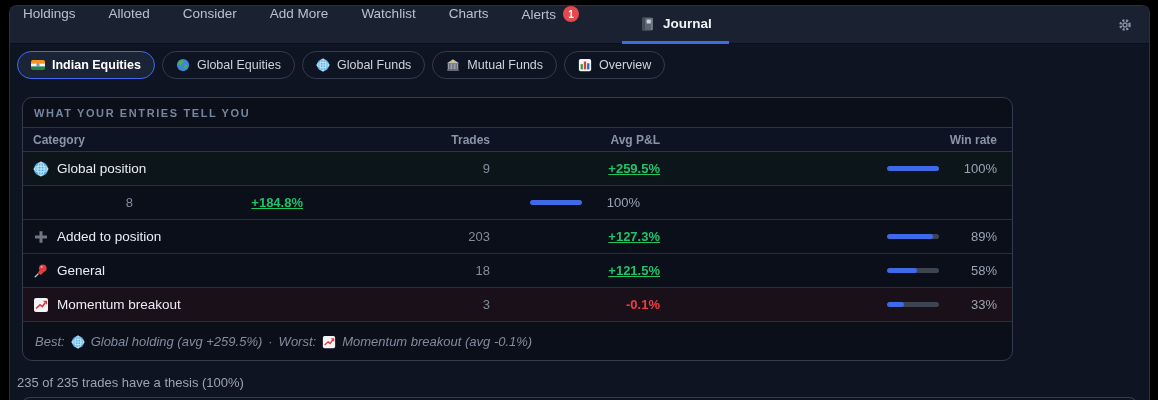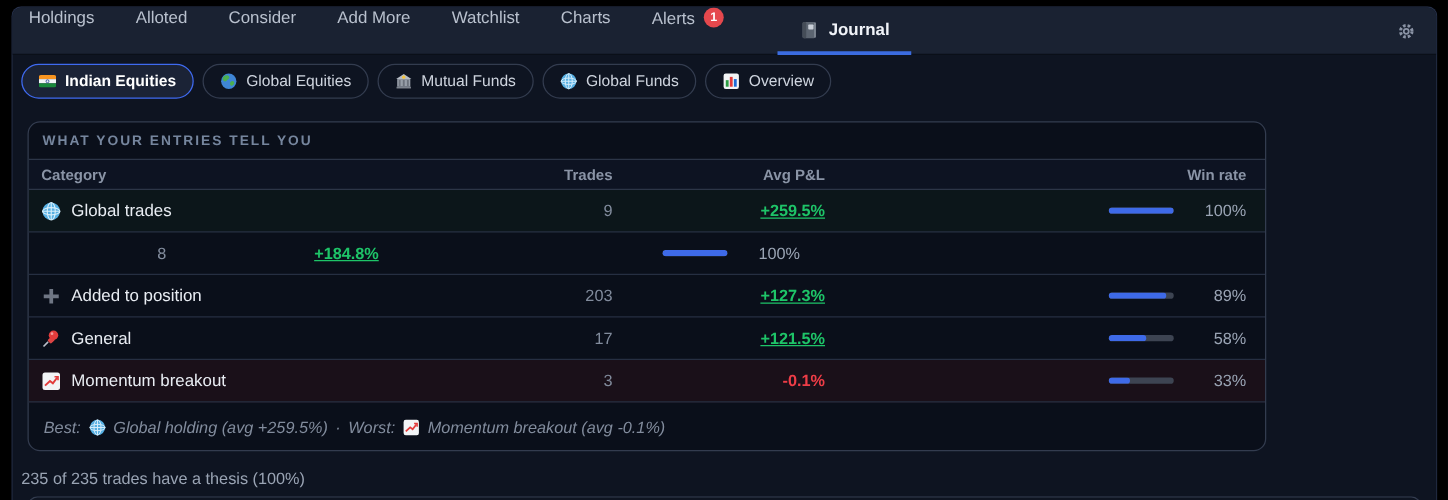--- a/index.html
+++ b/index.html
@@ -128,46 +128,46 @@
             <circle cx="8" cy="8" r="7" fill="#3f86d6"></circle>
             <path d="M4 3 C6 2 8 2.5 8.5 4 C9 5.5 7 6 6 7.5 C5 9 3 8 2.5 6.5 C2 5 3 4 4 3Z" fill="#4caf50"></path>
             <path d="M10.5 8 C12 7.5 13.5 8.5 13 10 C12.5 11.5 11 12.5 9.8 11.8 C8.6 11 9 8.5 10.5 8Z" fill="#4caf50"></path>
           </svg>
       </span>
       <span>Global Equities</span>
     </span>
     <span class="pill">
       <span class="ic ic-sm">
         <svg viewBox="0 0 16 16">
+            <circle cx="8" cy="8" r="7" fill="#57b0e3"></circle>
+            <g stroke="#d6eefb" stroke-width="0.9" fill="none">
+              <ellipse cx="8" cy="8" rx="3.2" ry="7"></ellipse>
+              <ellipse cx="8" cy="8" rx="7" ry="2.9"></ellipse>
+              <line x1="1" y1="8" x2="15" y2="8"></line>
+              <line x1="8" y1="1" x2="8" y2="15"></line>
+            </g>
+          </svg>
+      </span>
+      <span>Global Funds</span>
+    </span>
+    <span class="pill">
+      <span class="ic ic-sm">
+        <svg viewBox="0 0 16 16">
             <path d="M1 6 L8 1.3 L15 6 Z" fill="#b7bdc6"></path>
             <rect x="2" y="6" width="12" height="7" fill="#989fa9"></rect>
             <g fill="#6d737d">
               <rect x="3.4" y="6.8" width="1.7" height="5.6"></rect>
               <rect x="7.15" y="6.8" width="1.7" height="5.6"></rect>
               <rect x="10.9" y="6.8" width="1.7" height="5.6"></rect>
             </g>
             <rect x="1.4" y="13" width="13.2" height="1.6" fill="#7d838d"></rect>
             <circle cx="8" cy="4.3" r="1.5" fill="#f5c33b"></circle>
           </svg>
       </span>
       <span>Mutual Funds</span>
-    </span>
-    <span class="pill">
-      <span class="ic ic-sm">
-        <svg viewBox="0 0 16 16">
-            <circle cx="8" cy="8" r="7" fill="#57b0e3"></circle>
-            <g stroke="#d6eefb" stroke-width="0.9" fill="none">
-              <ellipse cx="8" cy="8" rx="3.2" ry="7"></ellipse>
-              <ellipse cx="8" cy="8" rx="7" ry="2.9"></ellipse>
-              <line x1="1" y1="8" x2="15" y2="8"></line>
-              <line x1="8" y1="1" x2="8" y2="15"></line>
-            </g>
-          </svg>
-      </span>
-      <span>Global Funds</span>
     </span>
     <span class="pill">
       <span class="ic ic-sm">
         <svg viewBox="0 0 16 16">
             <rect x="1" y="1" width="14" height="14" rx="2" fill="#f2f4f6"></rect>
             <rect x="3" y="7" width="2.6" height="6" fill="#2e9e44"></rect>
             <rect x="6.7" y="4" width="2.6" height="9" fill="#e23c3c"></rect>
             <rect x="10.4" y="6" width="2.6" height="7" fill="#1e6bd6"></rect>
           </svg>
       </span>
@@ -191,21 +191,21 @@
           <svg viewBox="0 0 16 16">
               <circle cx="8" cy="8" r="7" fill="#57b0e3"></circle>
               <g stroke="#d6eefb" stroke-width="0.9" fill="none">
                 <ellipse cx="8" cy="8" rx="3.2" ry="7"></ellipse>
                 <ellipse cx="8" cy="8" rx="7" ry="2.9"></ellipse>
                 <line x1="1" y1="8" x2="15" y2="8"></line>
                 <line x1="8" y1="1" x2="8" y2="15"></line>
               </g>
             </svg>
         </span>
-        <span>Global trades</span>
+        <span>Global position</span>
       </span>
       <span class="trades-cell">9</span>
       <span class="avg-cell pos">+259.5%</span>
       <span class="win-cell">
         <span class="bar">
             <span class="bar-fill" style="display: block; width: 100%;"></span>
           </span>
         <span class="win-label">100%</span>
       </span>
     </div>
@@ -245,21 +245,21 @@
         <span class="ic">
           <svg viewBox="0 0 16 16">
               <line x1="5.5" y1="10.5" x2="1.8" y2="14.2" stroke="#b9bec8" stroke-width="1.3"></line>
               <rect x="6" y="6.5" width="4" height="5" rx="1" transform="rotate(45 8 9)" fill="#d44"></rect>
               <circle cx="9.8" cy="5.2" r="3.8" fill="#e23c3c"></circle>
               <circle cx="8.6" cy="3.9" r="1.1" fill="#f19a9a"></circle>
             </svg>
         </span>
         <span>General</span>
       </span>
-      <span class="trades-cell">17</span>
+      <span class="trades-cell">18</span>
       <span class="avg-cell pos">+121.5%</span>
       <span class="win-cell">
         <span class="bar">
             <span class="bar-fill" style="display: block; width: 58%;"></span>
           </span>
         <span class="win-label">58%</span>
       </span>
     </div>
 
     <div class="row worst">

